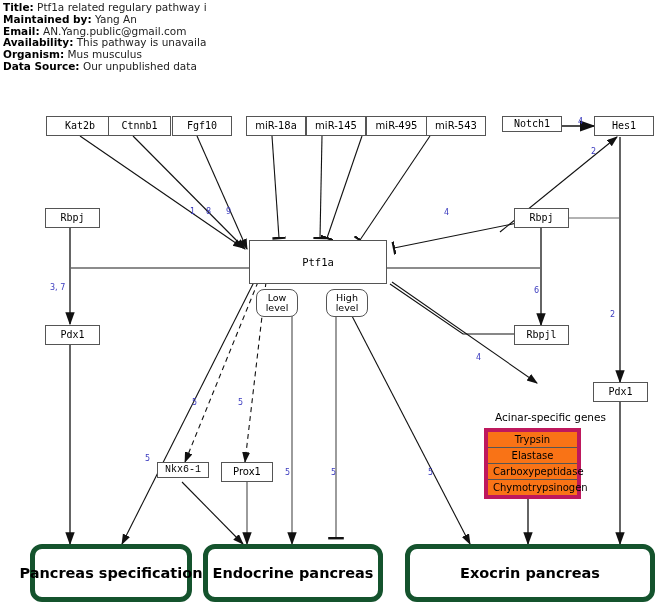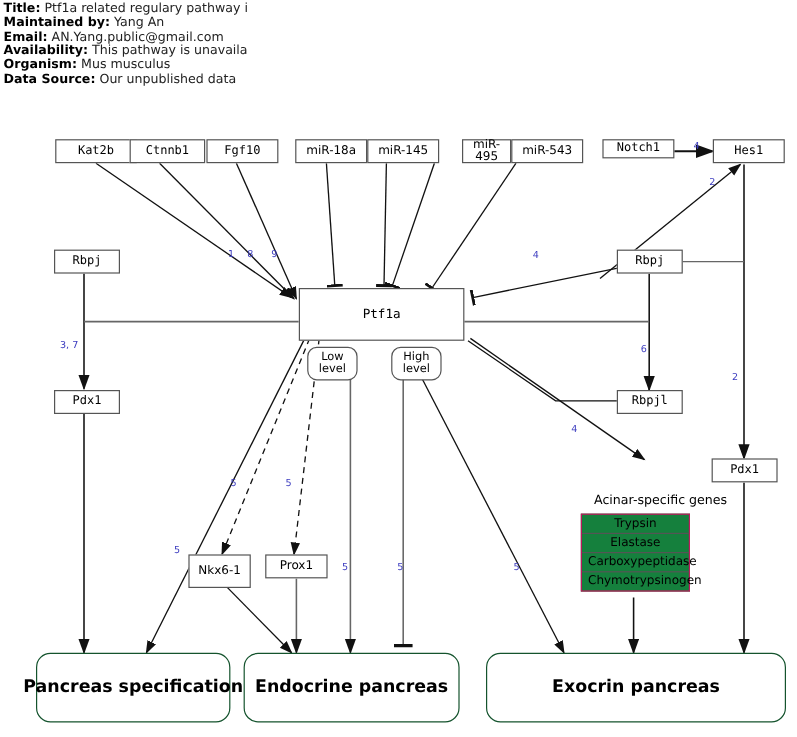--- a/index.html
+++ b/index.html
@@ -36,32 +36,32 @@
   .node.level{
     font-size:9.5px;line-height:10.5px;border-radius:8px;
     flex-direction:column;
     font-family:"DejaVu Sans","Liberation Sans",sans-serif;
   }
 
   
   .group-title{
     position:absolute;font-size:10.5px;white-space:nowrap;z-index:5;margin-left:20px;
   }
-  .genelist{position:absolute;border:1px solid #be185d;background:#15803d;z-index:5;}
+  .genelist{position:absolute;border:4px solid #be185d;background:#f97316;z-index:5;}
   .genelist div{
     box-sizing:border-box;border-bottom:1px solid #555;
     font-size:10px;text-align:center;padding:1px 5px;white-space:nowrap;
     line-height:13px;
   }
   .genelist div:last-child{border-bottom:none;}
 
   
   .outcome{
     position:absolute;box-sizing:border-box;
-    border:1px solid #14532d;border-radius:12px;background:#fff;
+    border:5px solid #14532d;border-radius:12px;background:#fff;
     display:flex;align-items:center;justify-content:center;
     font-size:14.5px;font-weight:bold;white-space:nowrap;
     z-index:4;
   }
   .outcome span{display:block;}
 
   
   .elabel{
     position:absolute;color:#3b3bbf;font-size:8px;z-index:6;
     font-family:"DejaVu Sans","Liberation Sans",sans-serif;
@@ -174,21 +174,21 @@
       <span class="meta-key">Data Source:</span>
       <span class="meta-val">Our unpublished data</span>
     </div>
   </div>
 
   <div class="node" style="left:46px;top:116px;width:68px;height:20px;">Kat2b</div>
   <div class="node" style="left:108px;top:116px;width:63px;height:20px;">Ctnnb1</div>
   <div class="node" style="left:172px;top:116px;width:60px;height:20px;">Fgf10</div>
   <div class="node sans" style="left:246px;top:116px;width:60px;height:20px;">miR-18a</div>
   <div class="node sans" style="left:306px;top:116px;width:60px;height:20px;">miR-145</div>
-  <div class="node sans" style="left:385px;top:116px;width:41px;height:20px;">miR-495</div>
+  <div class="node sans" style="left:366px;top:116px;width:61px;height:20px;">miR-495</div>
   <div class="node sans" style="left:426px;top:116px;width:60px;height:20px;">miR-543</div>
   <div class="node" style="left:502px;top:116px;width:60px;height:16px;">Notch1</div>
   <div class="node" style="left:594px;top:116px;width:60px;height:20px;">Hes1</div>
 
   <div class="node" style="left:45px;top:208px;width:55px;height:20px;">Rbpj</div>
   <div class="node" style="left:514px;top:208px;width:55px;height:20px;">Rbpj</div>
   <div class="node" style="left:514px;top:325px;width:55px;height:20px;">Rbpjl</div>
 
   <div class="node" style="left:249px;top:240px;width:138px;height:44px;font-size:10.5px;">Ptf1a</div>
 
@@ -197,21 +197,21 @@
     <span>level</span>
   </div>
   <div class="node level" style="left:326px;top:289px;width:42px;height:28px;">
     <span>High</span>
     <span>level</span>
   </div>
 
   <div class="node" style="left:45px;top:325px;width:55px;height:20px;">Pdx1</div>
   <div class="node" style="left:593px;top:382px;width:55px;height:20px;">Pdx1</div>
 
-  <div class="node sans" style="left:157px;top:462px;width:52px;height:28px;">Nkx6-1</div>
+  <div class="node sans" style="left:157px;top:462px;width:52px;height:16px;font-family:Liberation Mono, monospace;">Nkx6-1</div>
   <div class="node sans" style="left:221px;top:462px;width:52px;height:20px;">Prox1</div>
 
   <div class="group-title" style="left:475px;top:411px;">Acinar-specific genes</div>
   <div class="genelist" style="left:484px;top:428px;width:89px;">
     <div>Trypsin</div>
     <div>Elastase</div>
     <div>Carboxypeptidase</div>
     <div>Chymotrypsinogen</div>
   </div>
 

